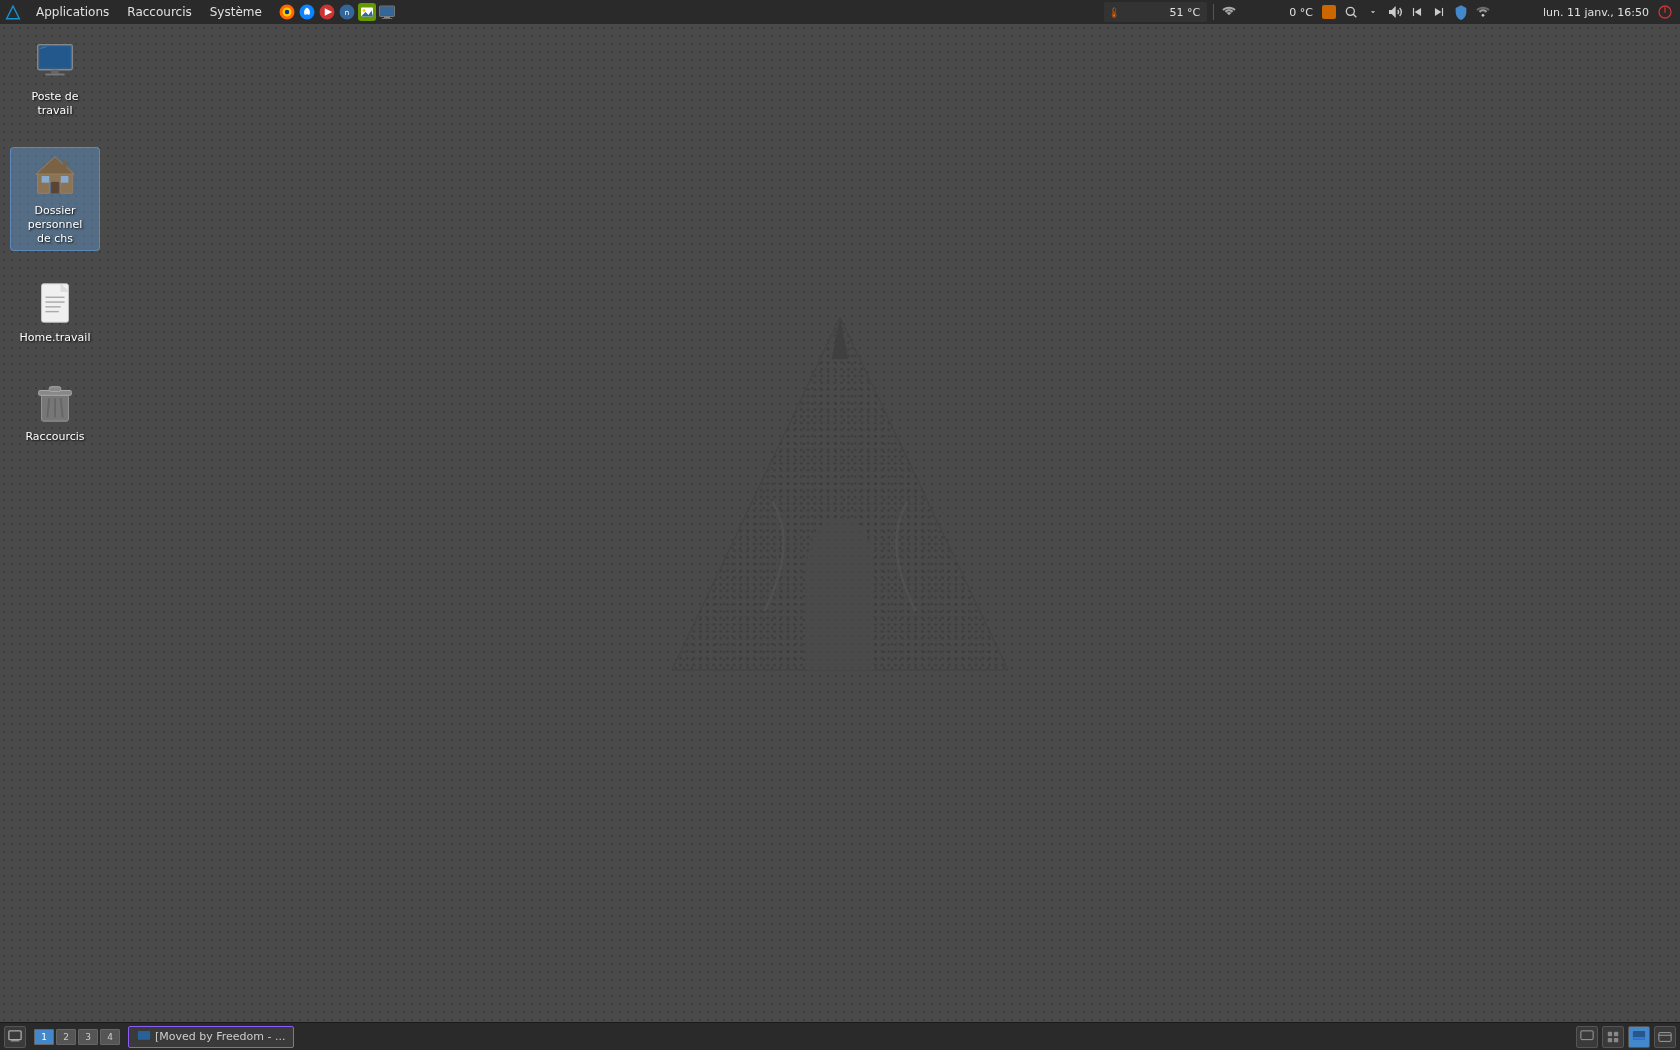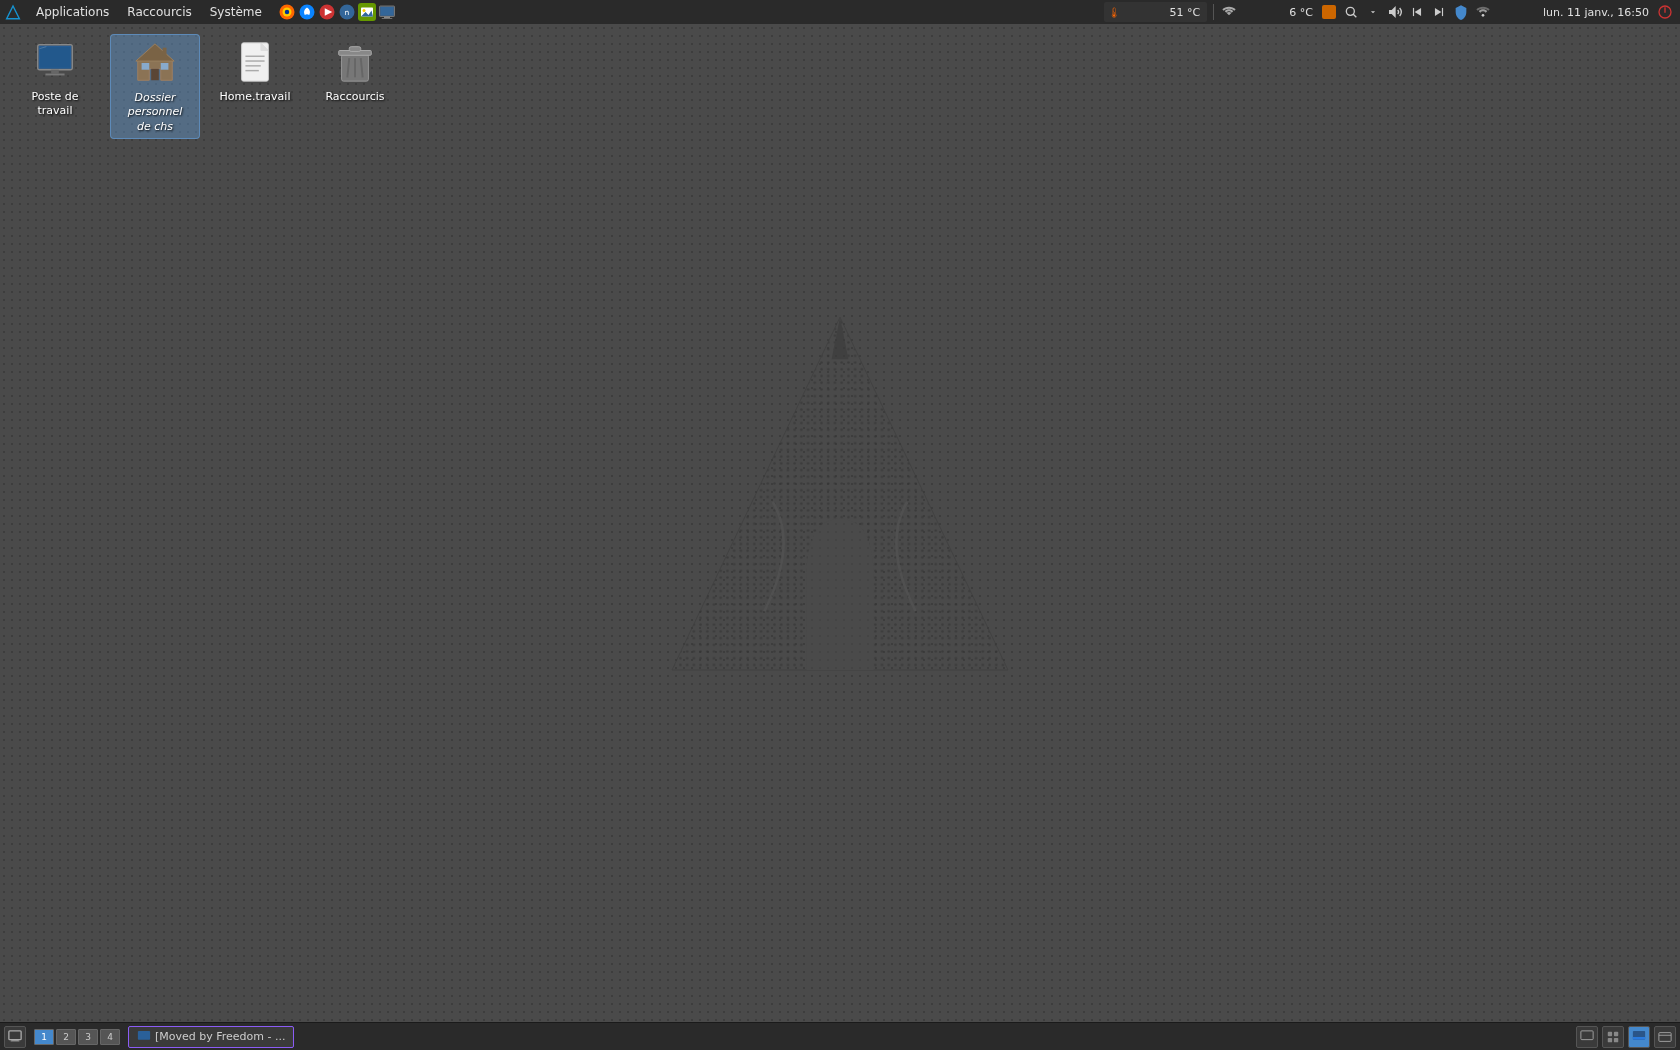--- a/index.html
+++ b/index.html
@@ -110,38 +110,37 @@
       height: 20px;
       border-radius: 2px;
     }
 
     
     .desktop-icons {
       position: absolute;
       top: 34px;
       left: 10px;
       display: flex;
-      flex-direction: row;
-      gap: 10px;
+      flex-direction: column;
+      gap: 24px;
     }
 
     .desktop-icon {
       display: flex;
       flex-direction: column;
       align-items: center;
       width: 90px;
       cursor: pointer;
       padding: 4px;
       border-radius: 4px;
     }
 
     .desktop-icon.selected {
       background-color: rgba(100,160,220,0.4);
       border: 1px solid rgba(100,160,220,0.6);
-      font-style: italic;
     }
 
     .icon-image {
       width: 48px;
       height: 48px;
       display: flex;
       align-items: center;
       justify-content: center;
       margin-bottom: 4px;
     }
@@ -338,21 +337,21 @@
 
     <div style="width:1px; height:16px; background:#555; margin:0 2px;"></div>
 
     <div class="panel-icon">
       <svg viewBox="0 0 24 24" width="16" height="16" fill="#aaa">
         <path d="M12 4C8 4 4.5 5.5 2 8l2 2c2-2 4.7-3 8-3s6 1 8 3l2-2c-2.5-2.5-6-4-10-4z"></path>
         <path d="M12 8c-2.5 0-4.7 1-6.3 2.7L8 13c1.1-1.3 2.4-2 4-2s2.9.7 4 2l2.3-2.3C16.7 9 14.5 8 12 8z"></path>
         <path d="M12 12c-1.4 0-2.6.6-3.5 1.5L12 17l3.5-3.5C14.6 12.6 13.4 12 12 12z"></path>
       </svg>
     </div>
-    <span class="status-text">6 °C</span>
+    <span class="status-text">0 °C</span>
 
     <div class="panel-icon">
       <div class="colored-square" style="background:#cc6600;"></div>
     </div>
 
     <div class="panel-icon">
       <svg viewBox="0 0 24 24" width="16" height="16" fill="#ccc">
         <circle cx="11" cy="11" r="6" stroke="#ccc" stroke-width="2" fill="none"></circle>
         <line x1="15" y1="15" x2="20" y2="20" stroke="#ccc" stroke-width="2"></line>
       </svg>

